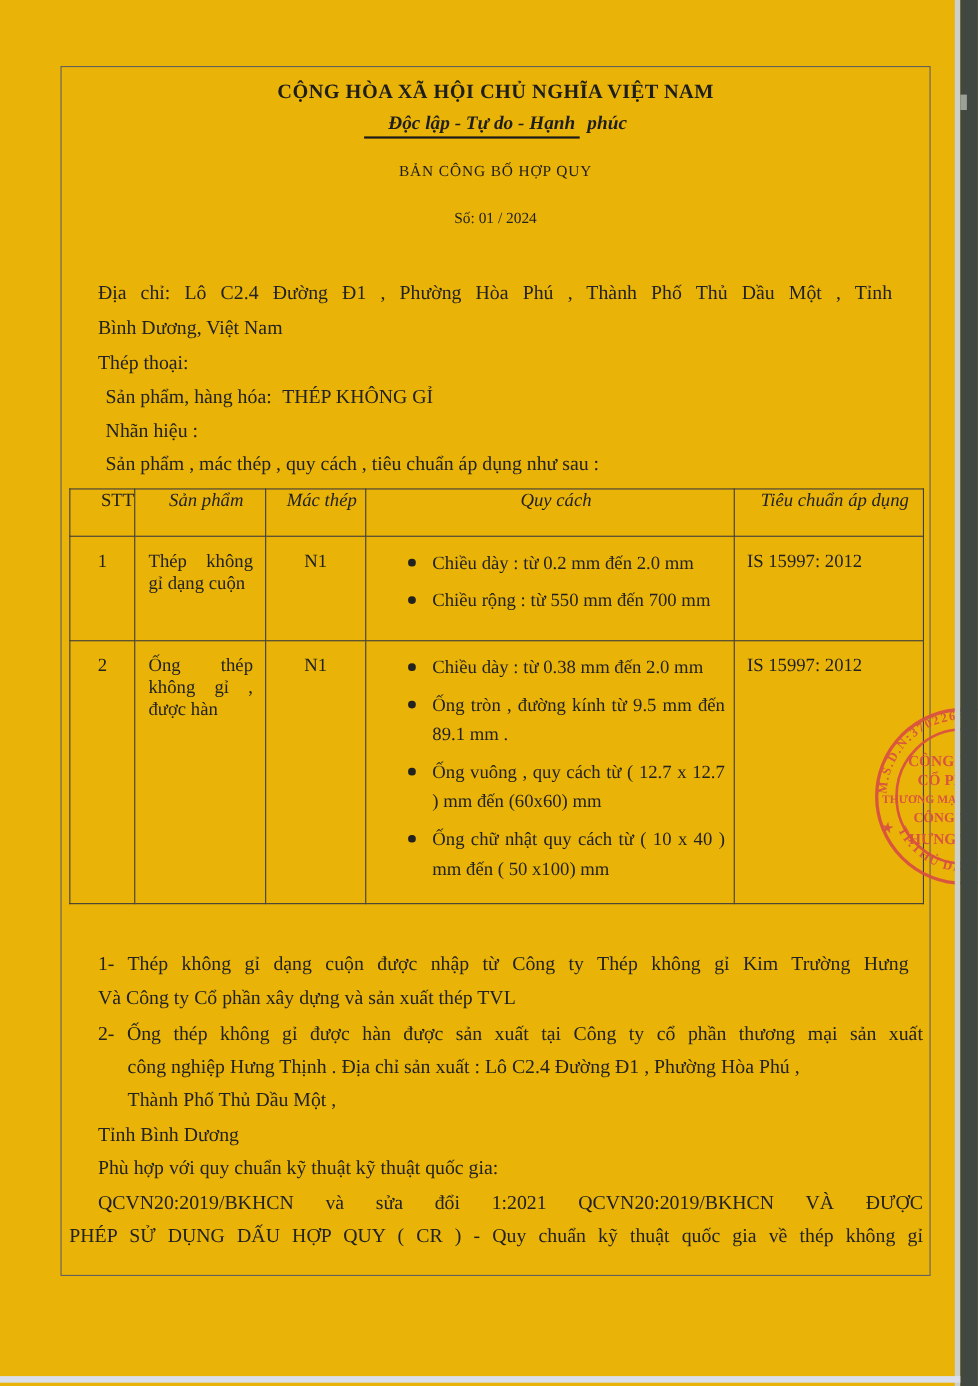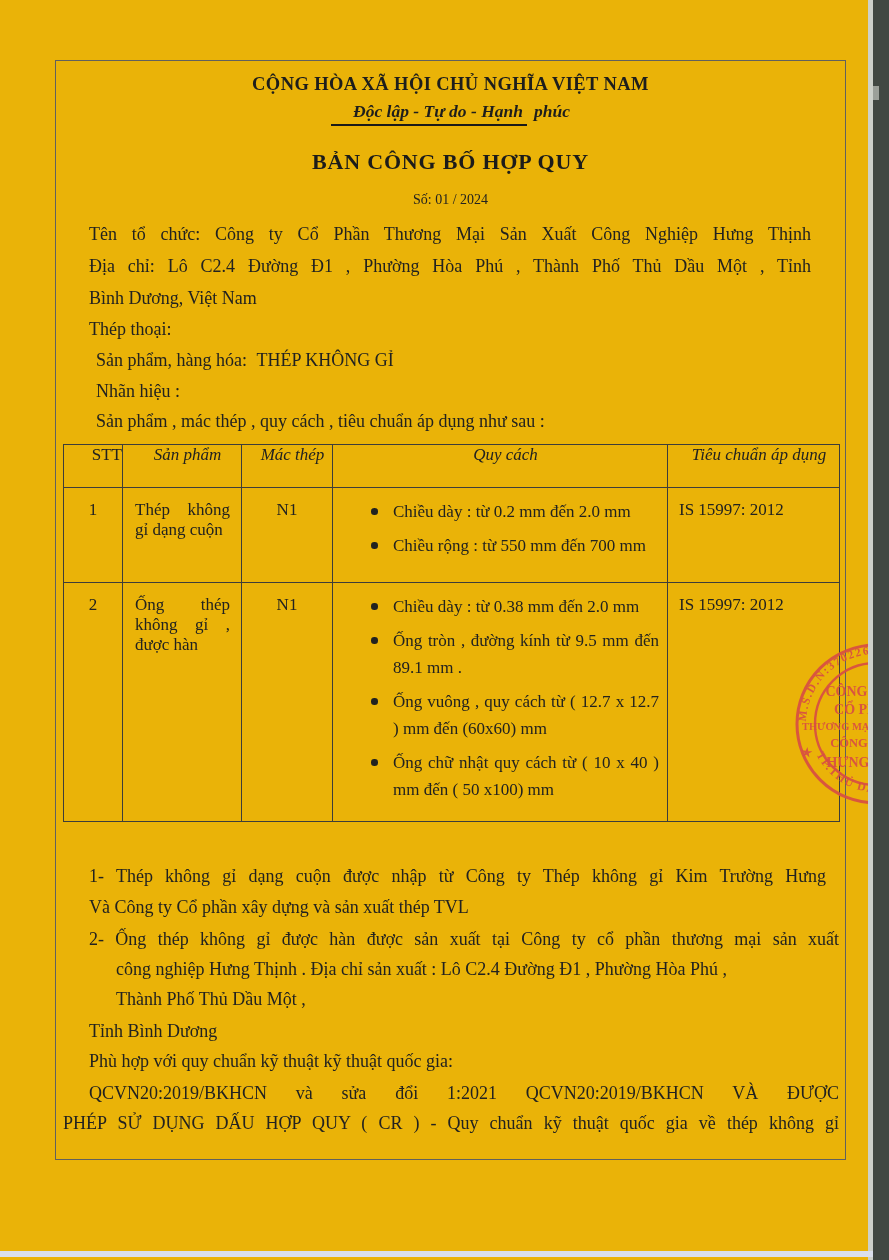--- a/index.html
+++ b/index.html
@@ -25,21 +25,21 @@
   }
 
   .line { position: absolute; font-size: 18px; white-space: nowrap; }
   .center { left: 0; width: 100%; text-align: center; white-space: nowrap; }
   .bold { font-weight: normal; }
 
   .nat-title { font-size: 18.5px; font-weight: bold; letter-spacing: 0.4px; color: #1e1e1c; }
   .motto { font-size: 17.5px; font-weight: bold; color: #1e1e1c; font-style: italic; }
   .motto-u { display: inline-block; border-bottom: 2.2px solid #1a1a18; padding: 0 4px 2px 22px; }
   .motto-t { margin-left: 7px; }
-  .doc-title { font-size: 22px; font-weight: bold; letter-spacing: 0.8px; color: #1c1c1a; }
+  .doc-title { font-size: 14px; font-weight: normal; letter-spacing: 0.8px; color: #1c1c1a; }
   .doc-number { font-size: 14px; }
 
   .stretch { text-align: justify; text-align-last: justify; white-space: normal; }
 
   
   table.spec {
     position: absolute;
     left: 7px; top: 383px;
     width: 776px;
     border-collapse: collapse;
@@ -100,21 +100,20 @@
     <div class="line center nat-title" style="top:13px">CỘNG HÒA XÃ HỘI CHỦ NGHĨA VIỆT NAM</div>
 
     <div class="line center motto" style="top:40px">
       <span class="motto-u">Độc lập - Tự do - Hạnh</span><span class="motto-t">phúc</span>
     </div>
 
     <div class="line center doc-title" style="top:88px">BẢN CÔNG BỐ HỢP QUY</div>
 
     <div class="line center doc-number" style="top:131px">Số: 01 / 2024</div>
 
-    <div class="line stretch" style="left:33px; top:163px; width:722px">Tên tổ chức: Công ty Cổ Phần Thương Mại Sản Xuất Công Nghiệp Hưng Thịnh</div>
 
     <div class="line stretch" style="left:33px; top:195px; width:722px">Địa chỉ: Lô C2.4 Đường Đ1 , Phường Hòa Phú , Thành Phố Thủ Dầu Một , Tỉnh</div>
 
     <div class="line" style="left:33px; top:227px">Bình Dương, Việt Nam</div>
 
     <div class="line" style="left:33px; top:258px">Thép thoại:</div>
 
     <div class="line" style="left:40px; top:289px">
       <span>Sản phẩm, hàng hóa:</span>
       <span class="bold" style="margin-left:5px">THÉP KHÔNG GỈ</span>

